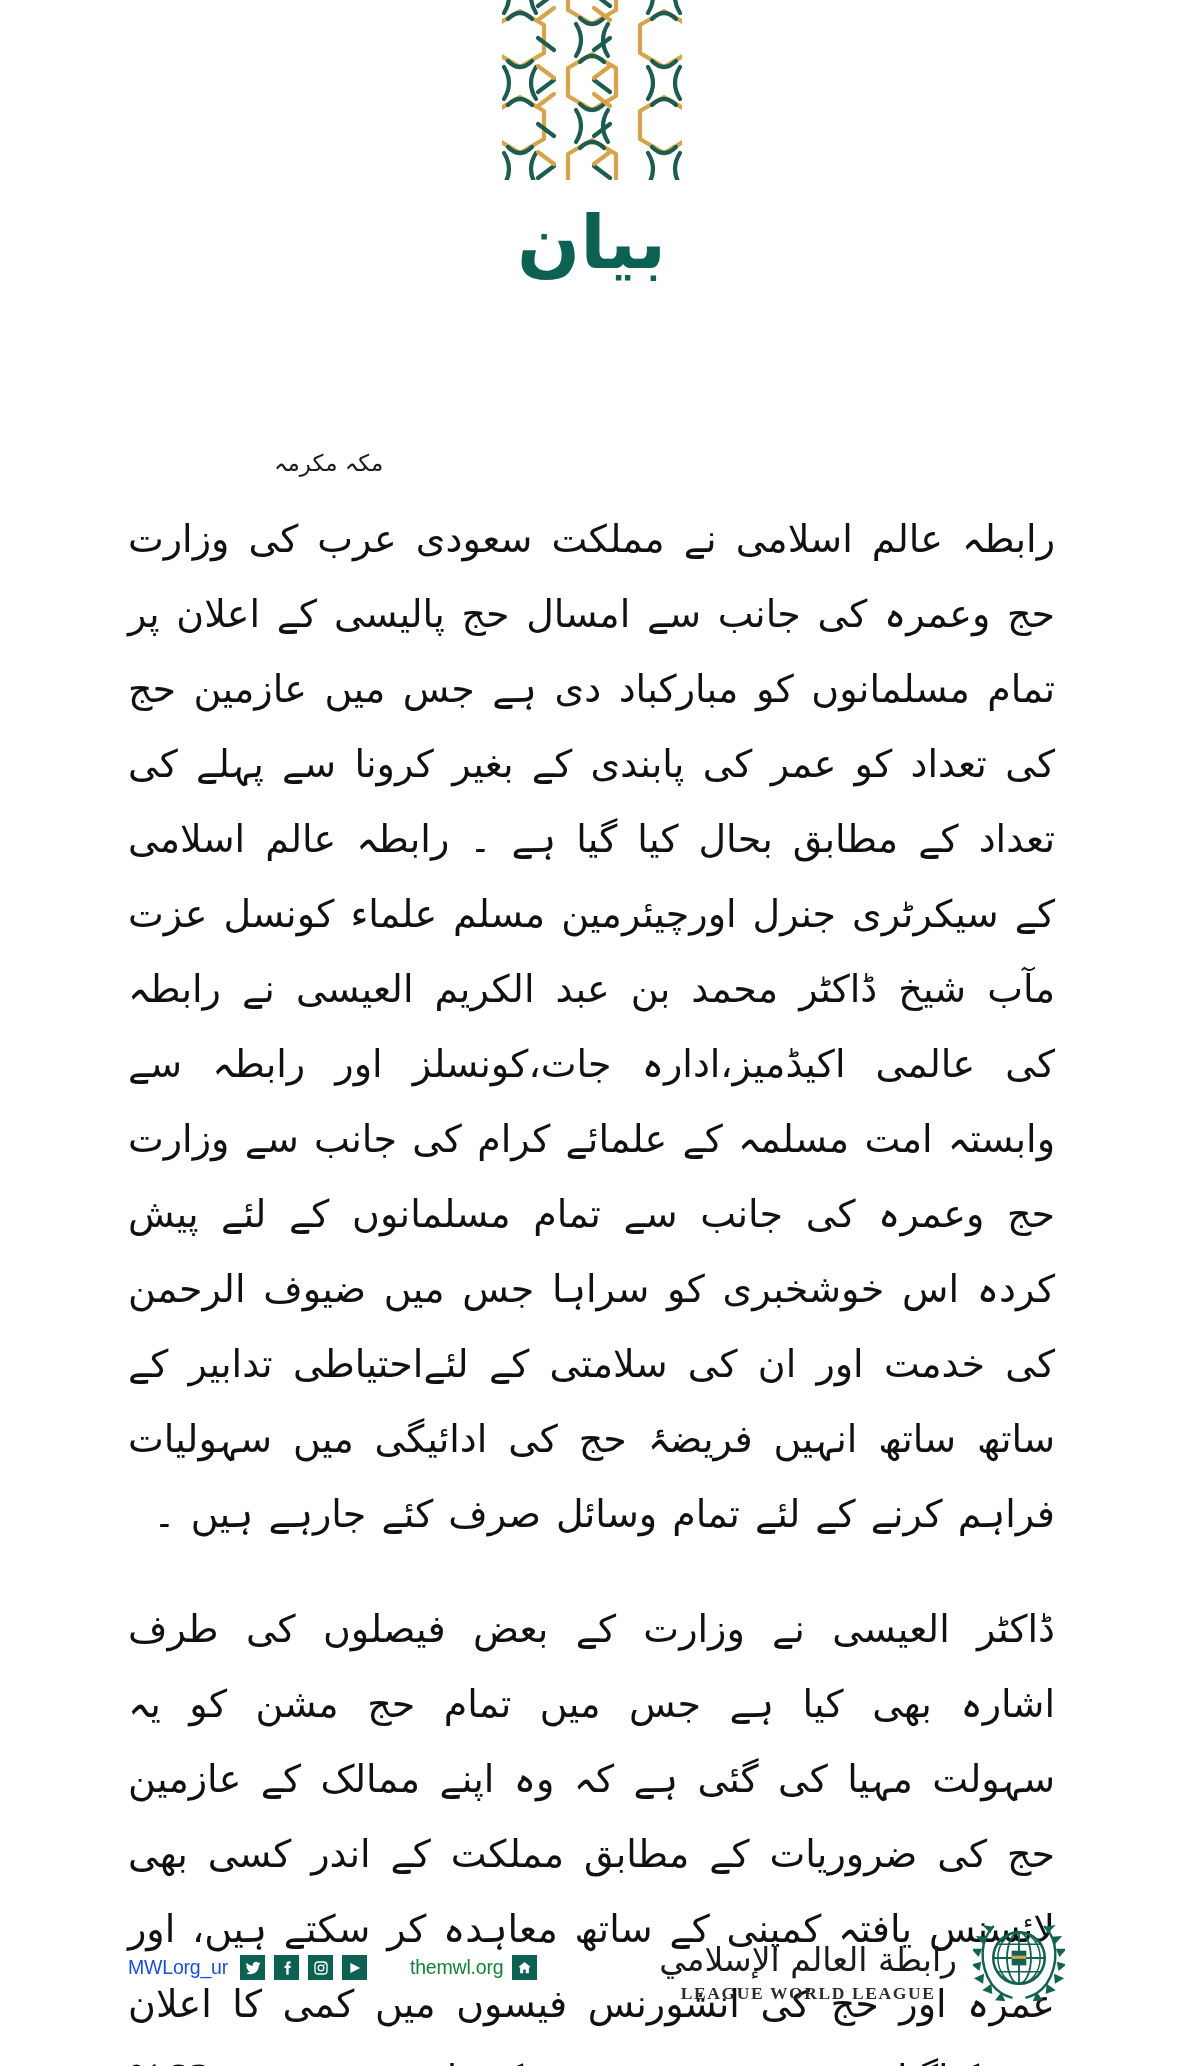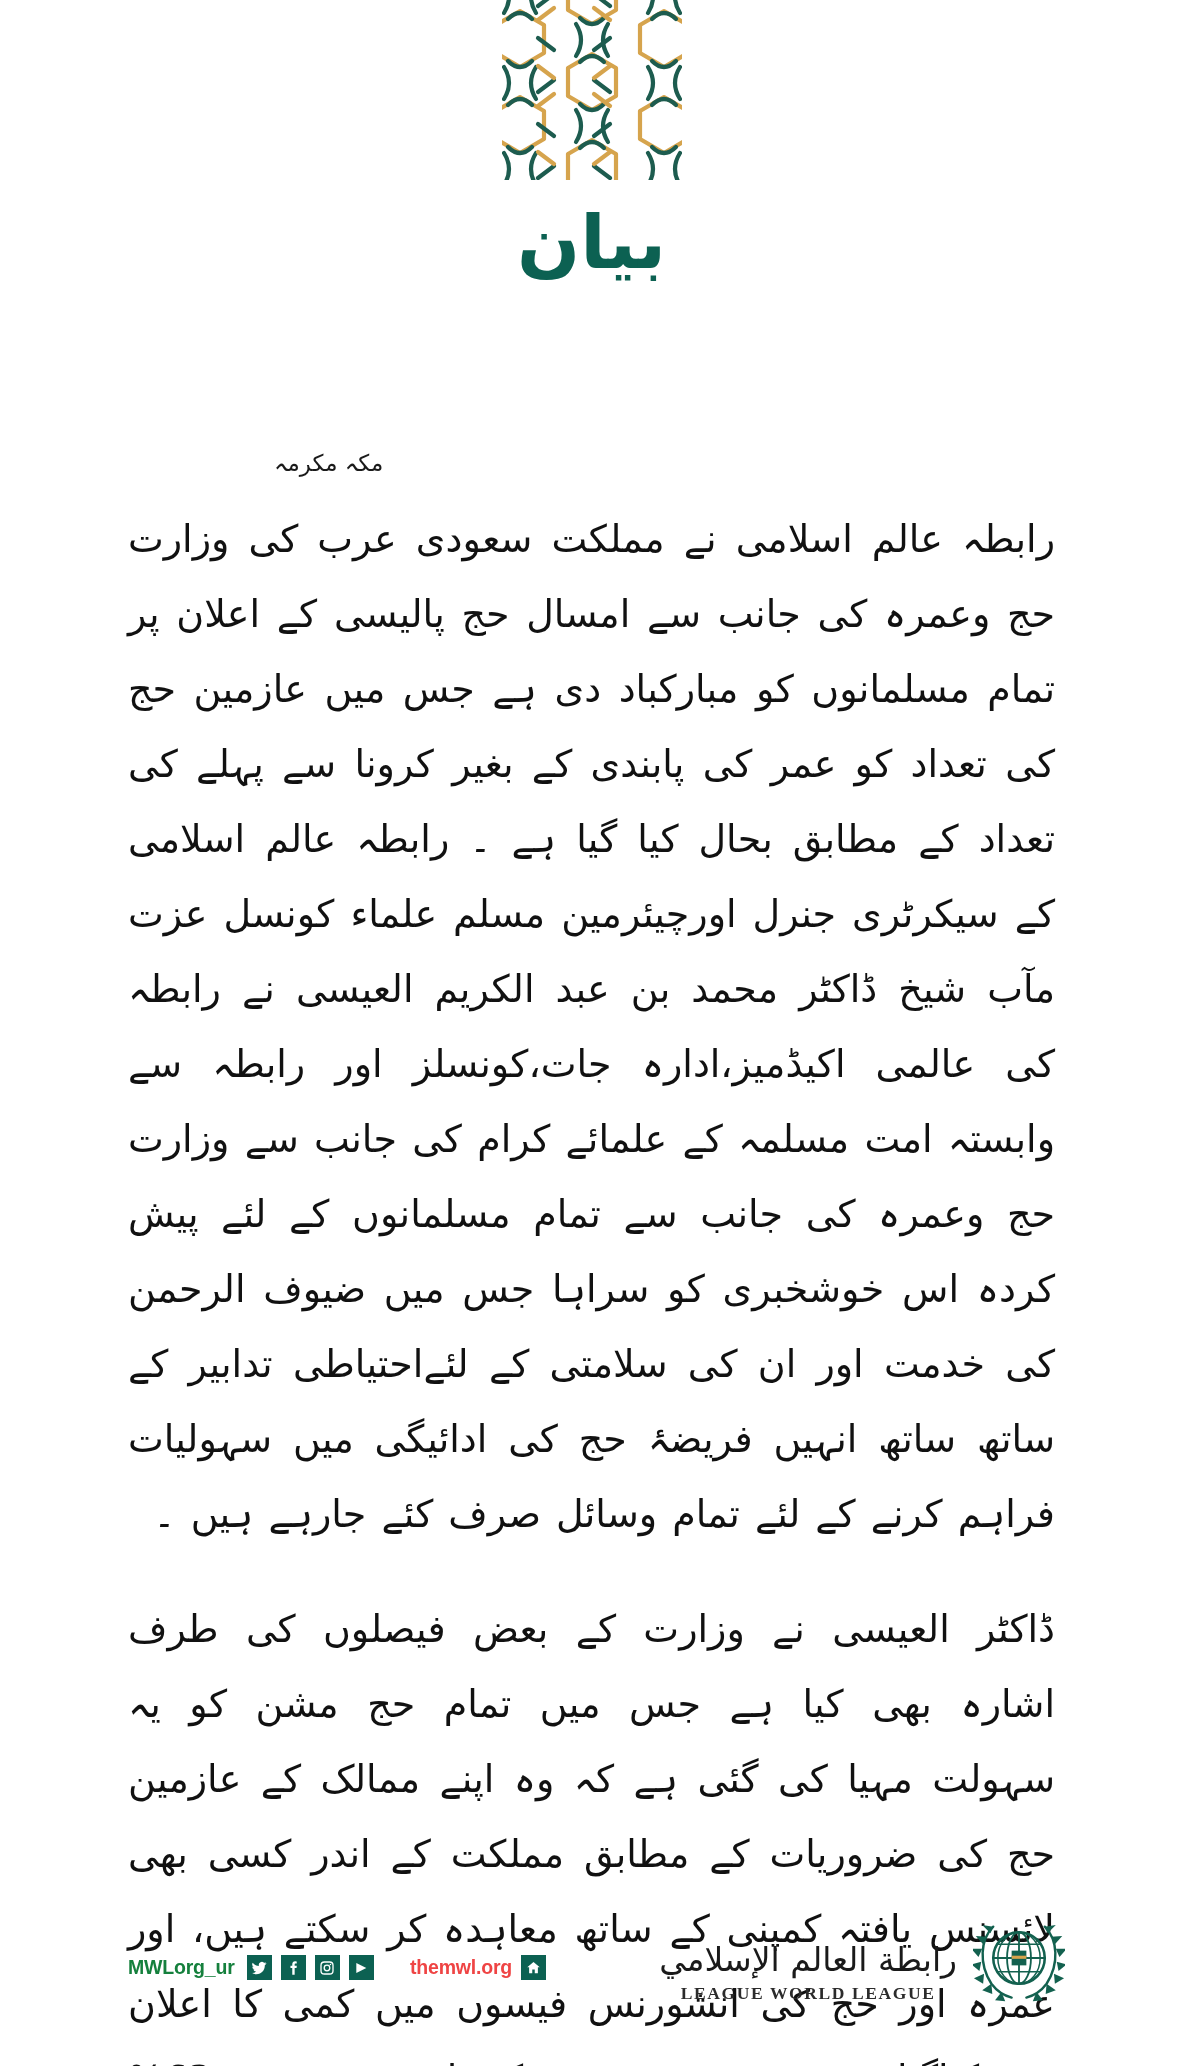--- a/index.html
+++ b/index.html
@@ -103,22 +103,22 @@
     left: 128px;
     bottom: 86px;
     display: flex;
     align-items: center;
     gap: 9px;
     direction: ltr;
   }
   .handle {
     font-family: "Liberation Sans", sans-serif;
     font-size: 19.5px;
-    font-weight: 700;
-    color: #15803d;
+    font-weight: 400;
+    color: #1d4ed8;
     letter-spacing: -0.2px;
     margin-right: 3px;
   }
   .sq-icon {
     width: 25px;
     height: 25px;
     background: #0c6152;
     display: flex;
     align-items: center;
     justify-content: center;
@@ -131,22 +131,22 @@
     left: 410px;
     bottom: 86px;
     display: flex;
     align-items: center;
     gap: 9px;
     direction: ltr;
   }
   .weburl {
     font-family: "Liberation Sans", sans-serif;
     font-size: 19.5px;
-    font-weight: 700;
-    color: #ef4444;
+    font-weight: 400;
+    color: #15803d;
     letter-spacing: -0.2px;
   }
 
   
   .logo-cluster {
     position: absolute;
     right: 118px;
     bottom: 62px;
     display: flex;
     align-items: flex-end;

